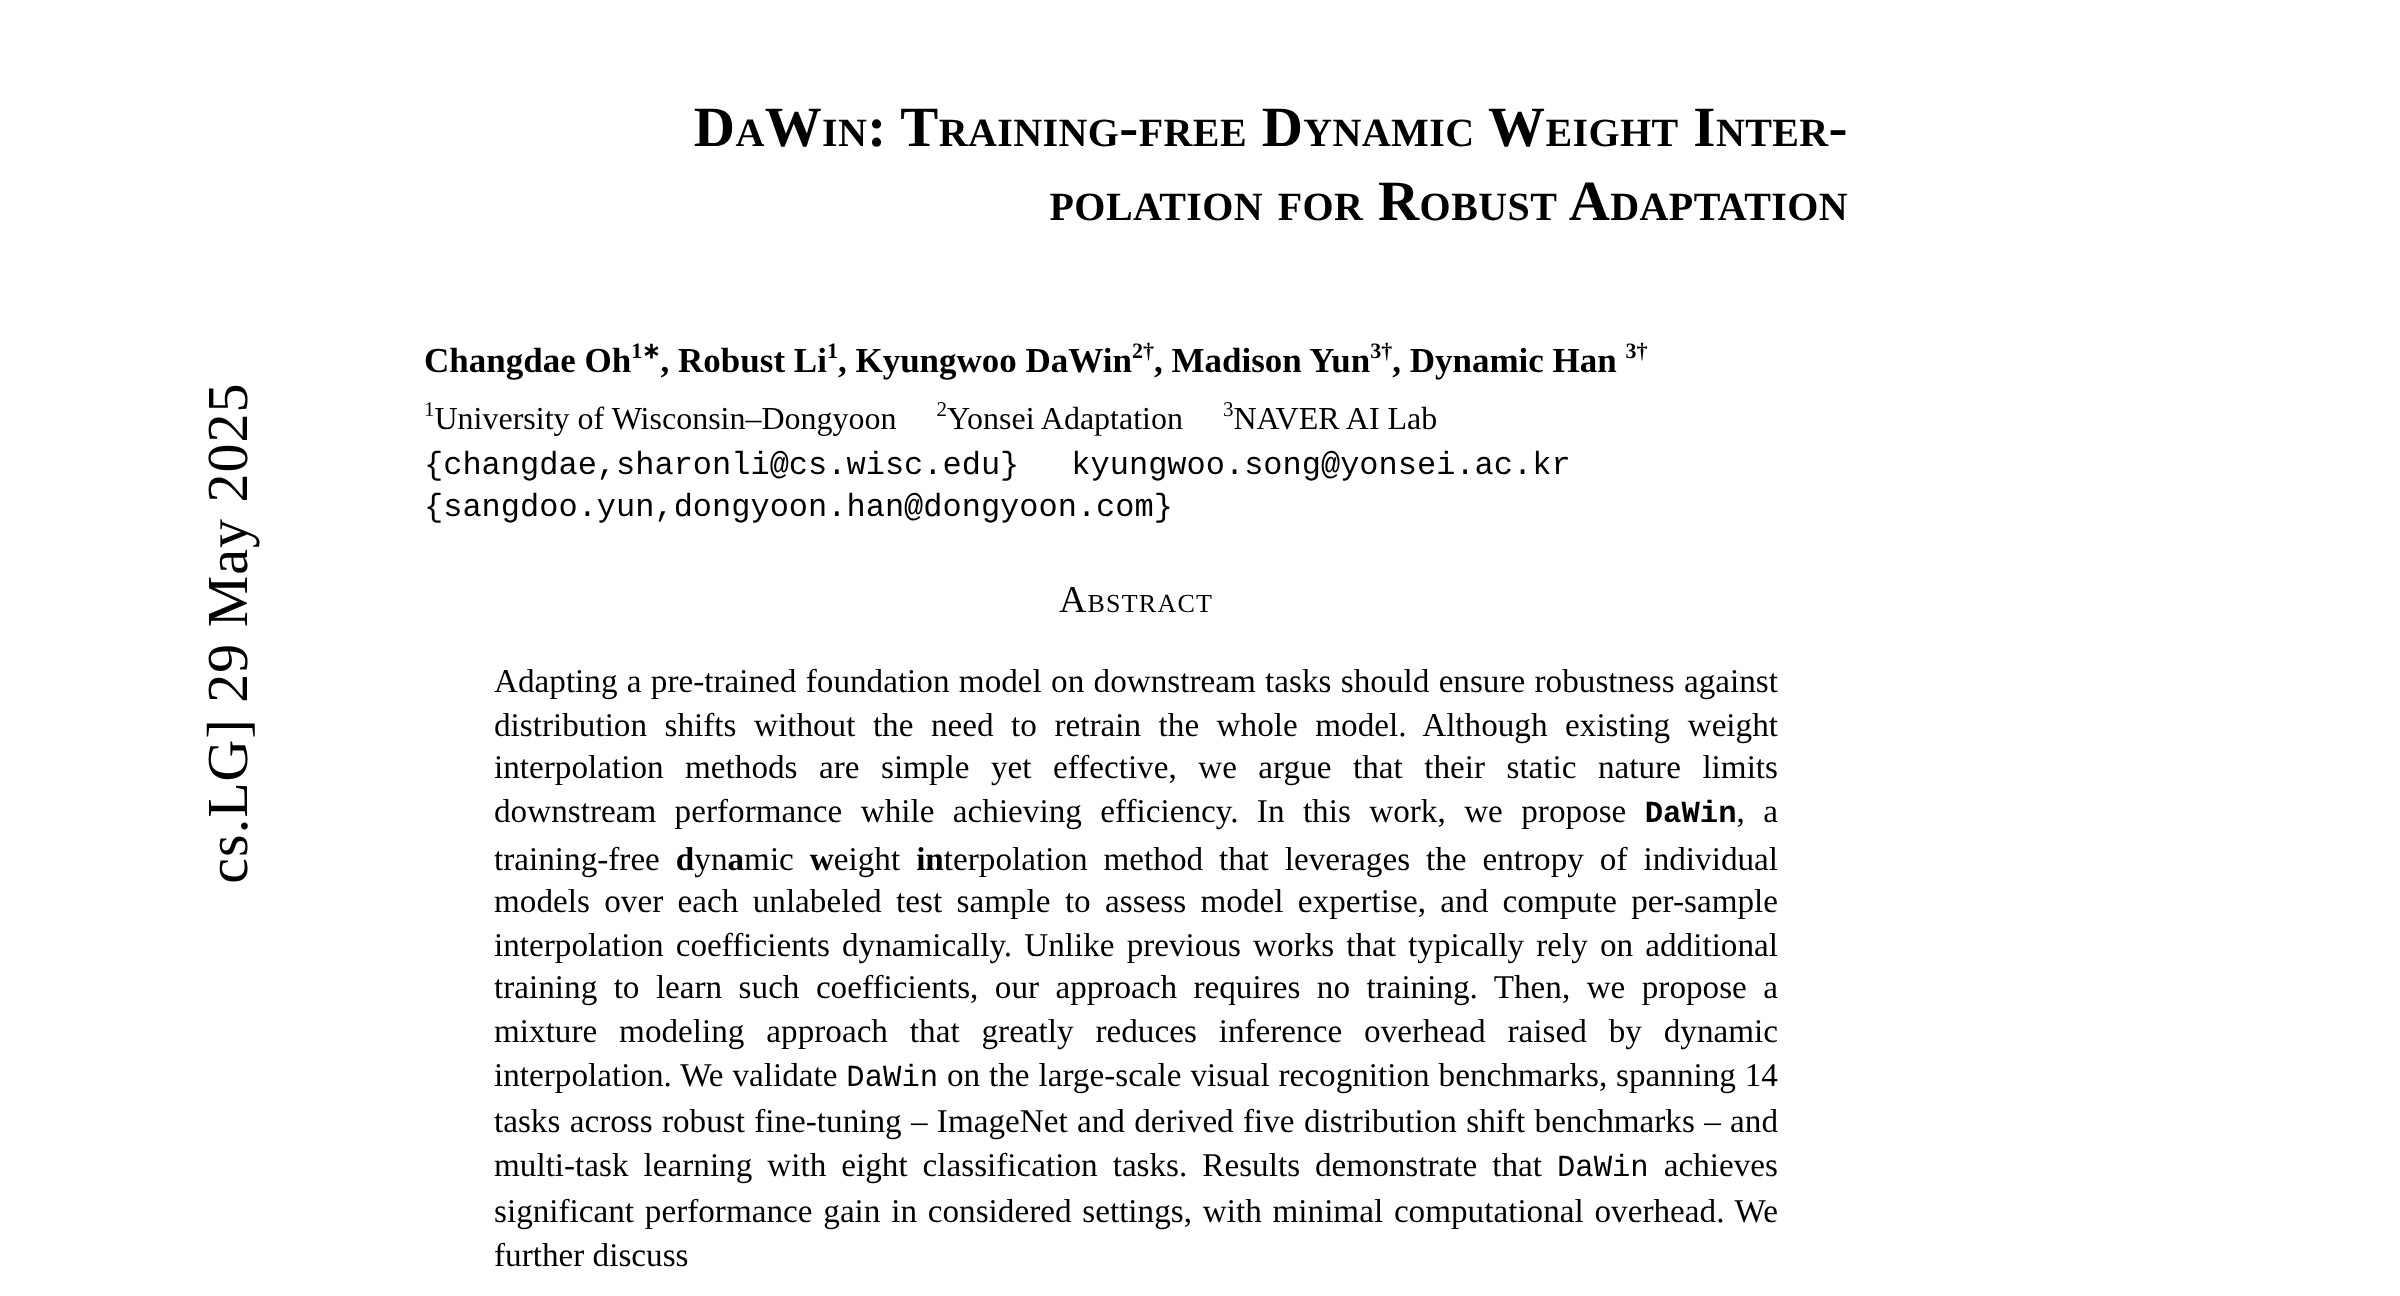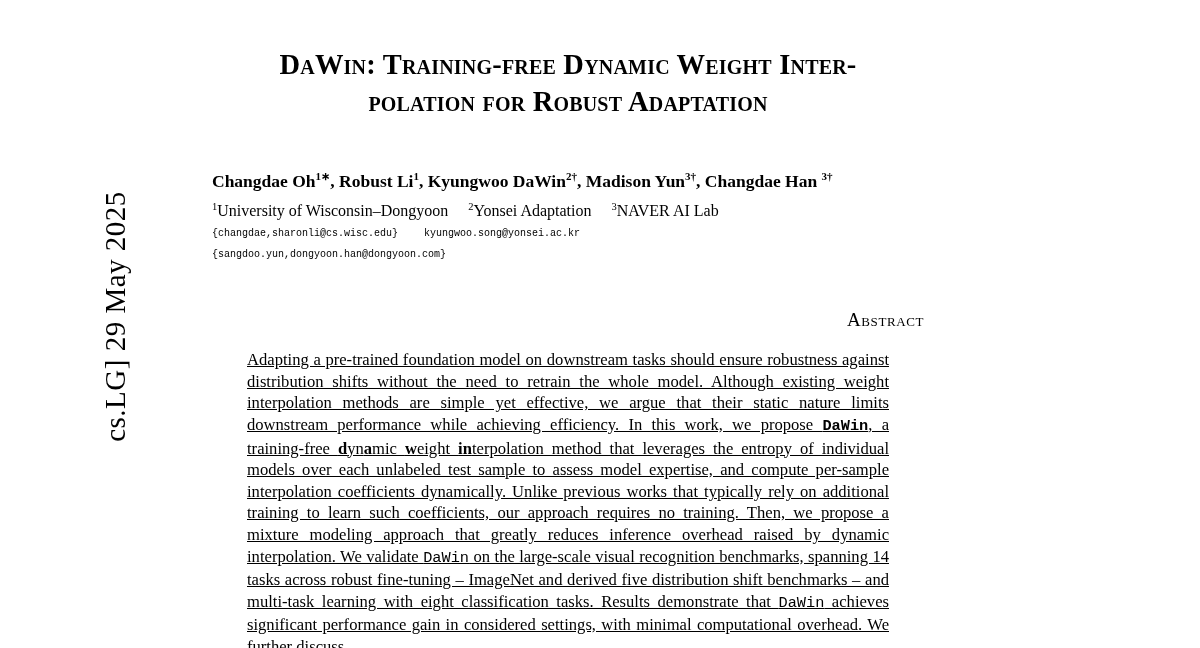--- a/index.html
+++ b/index.html
@@ -49,21 +49,21 @@
   }
 
   .title {
     margin: 0;
     padding-top: 46px;
     font-family: "Liberation Serif", serif;
     font-weight: bold;
     font-size: 28.5px;
     line-height: 37px;
     letter-spacing: 0.2px;
-    text-align: center;
+    text-align: right;
   }
   .title .sc { font-variant: small-caps; }
 
   .authors {
     margin-top: 45px;
     font-size: 17.5px;
     font-weight: bold;
     line-height: 22px;
   }
   .authors sup { font-size: 11px; font-weight: bold; vertical-align: super; }
@@ -72,43 +72,42 @@
     margin-top: 4px;
     font-size: 16px;
     line-height: 21px;
   }
   .affils sup { font-size: 10.5px; vertical-align: super; }
   .affils .gap { display: inline-block; width: 20px; }
 
   .emails {
     margin-top: 3px;
     font-family: "Liberation Mono", monospace;
-    font-size: 10px;
+    font-size: 16px;
     line-height: 20.5px;
     letter-spacing: 0px;
   }
   .emails .gap { display: inline-block; width: 26px; }
 
   .abstract-head {
-    margin-top: 44px;
-    text-align: right;
+    margin-top: 26px;
+    text-align: center;
     font-variant: small-caps;
     font-size: 19px;
     letter-spacing: 0.6px;
   }
 
   .abstract-body {
     margin: 18px auto 0 auto;
     width: 642px;
     font-size: 16.6px;
     line-height: 21.6px;
     text-align: justify;
     text-justify: inter-word;
     hyphens: manual;
-    text-decoration: underline;
   }
   .abstract-body b { font-weight: bold; }
   .mono { font-family: "Liberation Mono", monospace; font-size: 15.3px; }
   .monob { font-family: "Liberation Mono", monospace; font-size: 15.3px; font-weight: bold; }
 </style>
 </head>
 <body>
 
 <div class="arxiv-stamp">
   <div class="vtext">cs.LG]  29 May 2025</div>
@@ -119,21 +118,21 @@
   <h1 class="title">
     <span class="sc">DaWin:  Training-free Dynamic Weight Inter-</span><br>
     <span class="sc">polation for Robust Adaptation</span>
   </h1>
 
   <div class="authors">
     <span><span>Changdae Oh</span><sup>1∗</sup>,</span>
     <span><span>Robust Li</span><sup>1</sup>,</span>
     <span><span>Kyungwoo DaWin</span><sup>2†</sup>,</span>
     <span><span>Madison Yun</span><sup>3†</sup>,</span>
-    <span><span>Changdae Han</span> <sup>3†</sup></span>
+    <span><span>Dynamic Han</span> <sup>3†</sup></span>
   </div>
 
   <div class="affils">
     <sup>1</sup><span>University of Wisconsin–Dongyoon</span><span class="gap"></span><sup>2</sup><span>Yonsei Adaptation</span><span class="gap"></span><sup>3</sup><span>NAVER AI Lab</span>
   </div>
 
   <div class="emails">
     <span>{changdae,sharonli@cs.wisc.edu}</span><span class="gap"></span><span>kyungwoo.song@yonsei.ac.kr</span><br>
     <span>{sangdoo.yun,dongyoon.han@dongyoon.com}</span>
   </div>

